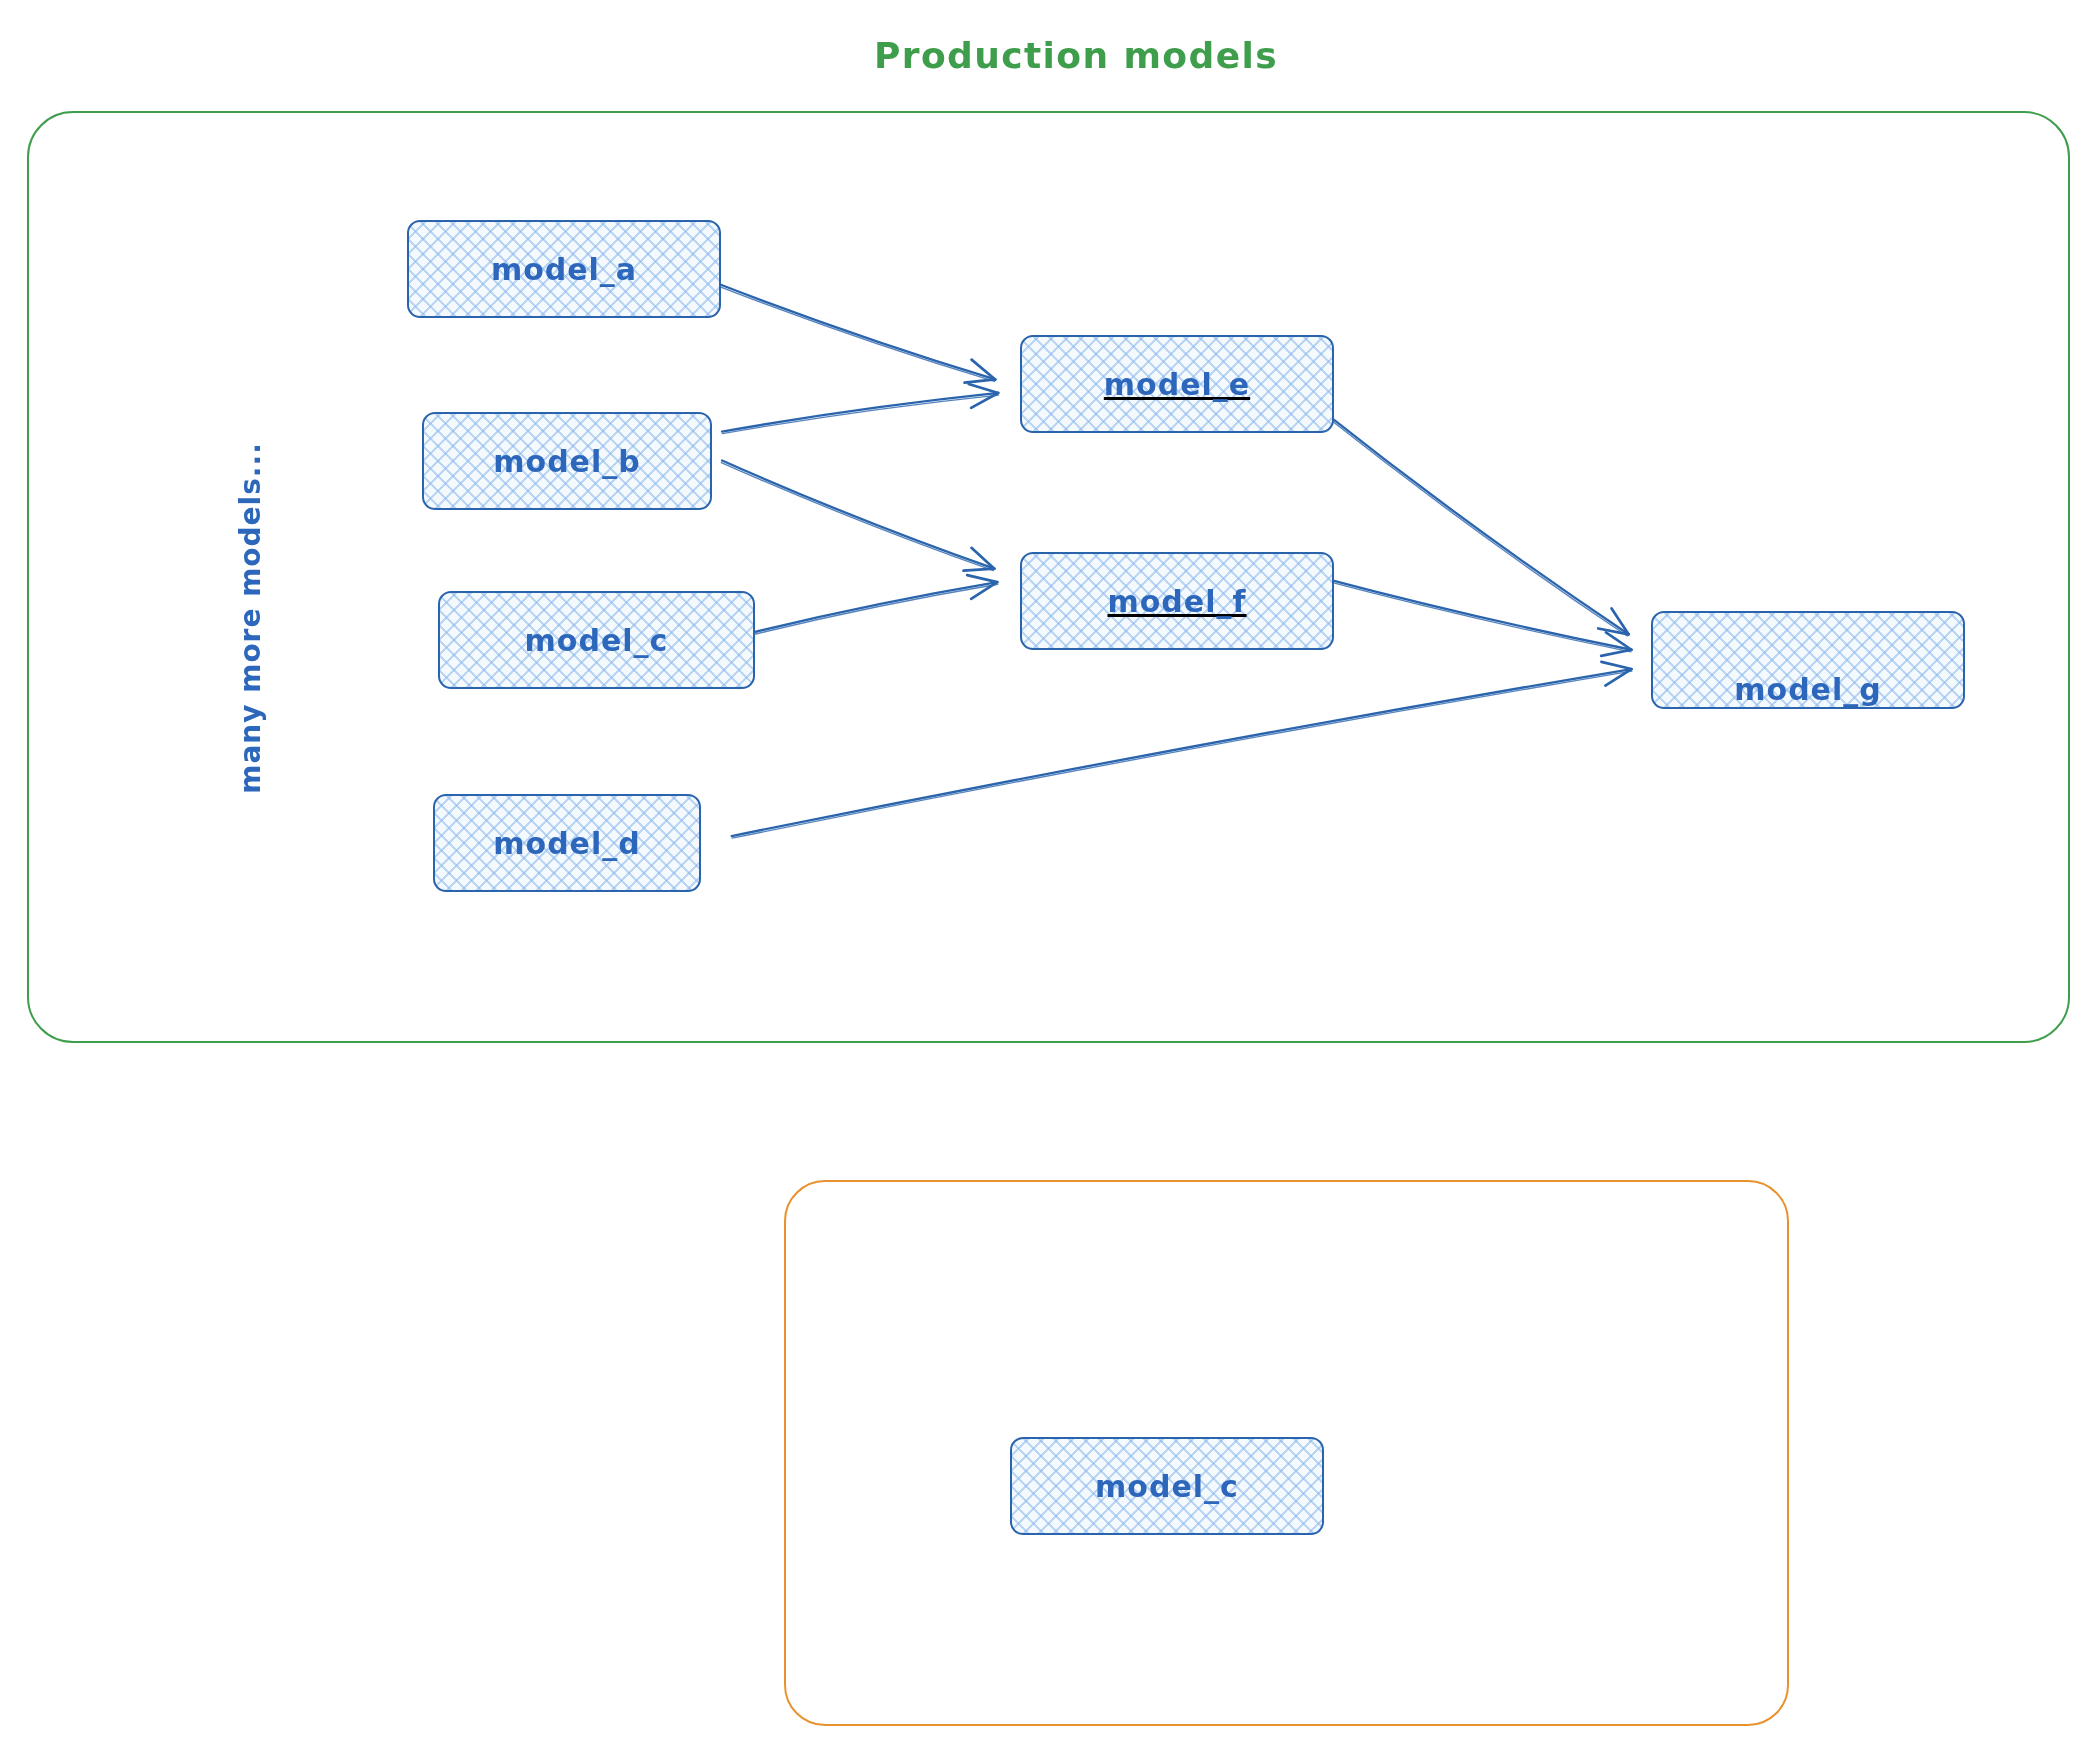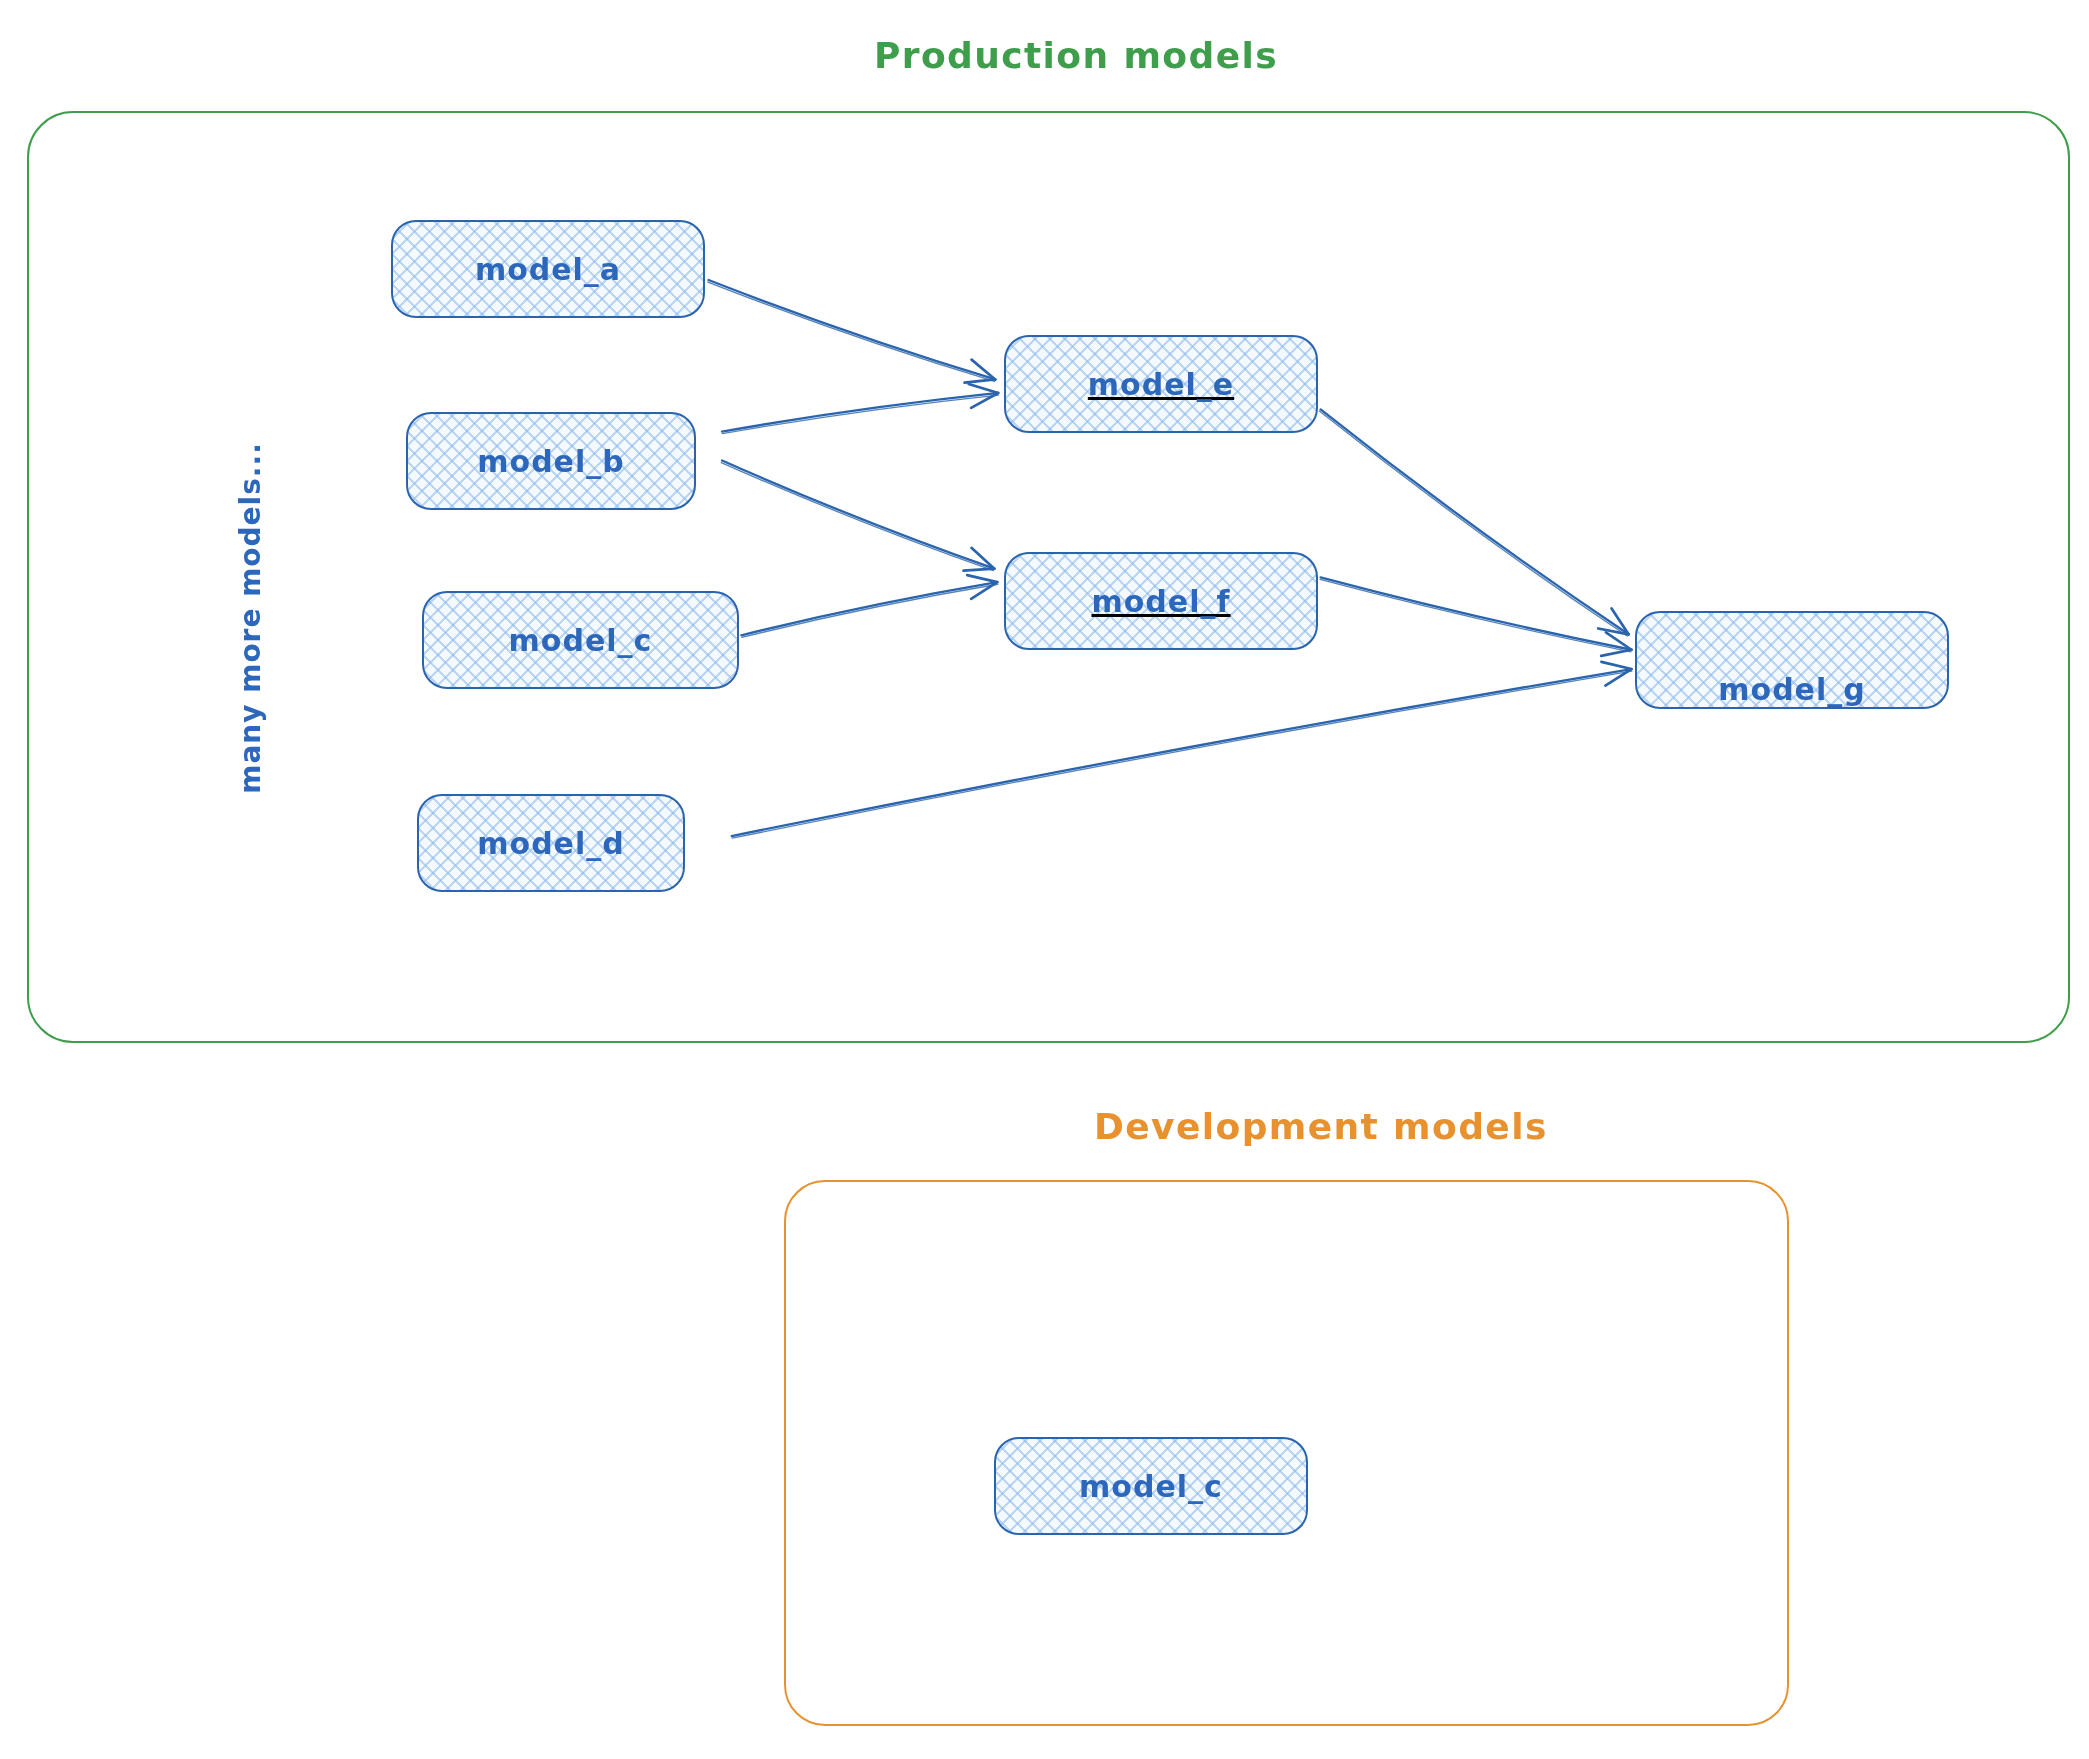--- a/index.html
+++ b/index.html
@@ -27,29 +27,30 @@
     position:absolute;
     font-size:28px;
     font-weight:600;
     letter-spacing:1px;
     white-space:nowrap;
     transform:translate(-50%,-50%) rotate(-90deg);
   }
   .node{
     position:absolute;
     border:2.5px solid;
-    border-radius:25px;
+    border-radius:13px;
     display:flex;
     align-items:center;
     justify-content:center;
     box-sizing:border-box;
     background-color:#f4f9fe;
     background-image:
       repeating-linear-gradient(45deg,  rgba(140,184,238,.55) 0 1.6px, transparent 1.6px 10.6px),
       repeating-linear-gradient(135deg, rgba(140,184,238,.55) 0 1.6px, transparent 1.6px 10.6px);
+    margin-left: 16px;
   }
   .node-label{
     font-size:30px;
     font-weight:600;
     letter-spacing:1px;
     white-space:nowrap;
   }
   svg.edges{
     position:absolute;
     left:0;top:0;
@@ -133,18 +134,17 @@
         <span class="node-label" style="color: rgb(45, 103, 187);">model_f</span>
       </div>
       <div class="node" style="left: 1635px; top: 611px; width: 314px; height: 98px; border-color: rgb(42, 100, 173); align-items: flex-end;">
         <span class="node-label" style="color: rgb(45, 103, 187);">model_g</span>
       </div>
       <div class="node" style="left: 994px; top: 1437px; width: 314px; height: 98px; border-color: rgb(42, 100, 173);">
         <span class="node-label" style="color: rgb(45, 103, 187);">model_c</span>
       </div>
     </div>
 
-  <div class="section-title" id="dev-title" style="left: 1094px; top: 1106px; color: rgb(232, 146, 47);">Development models</div>
 
   <div class="frame" id="dev-frame" style="left: 784px; top: 1180px; width: 1001px; height: 542px; border-radius: 41px; border-color: rgb(232, 146, 47);"></div>
 
 </div>
 
 
 </body></html>

